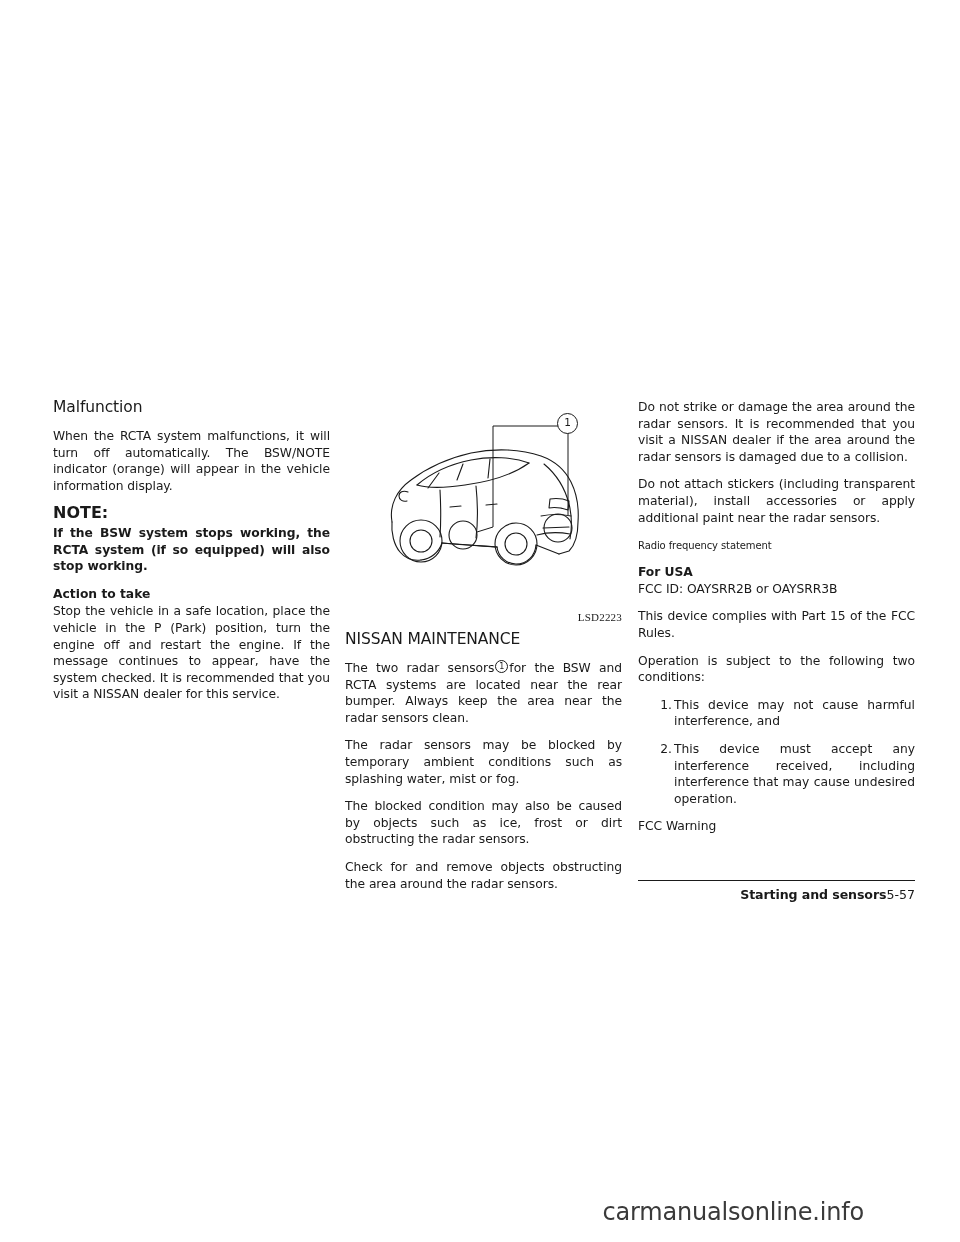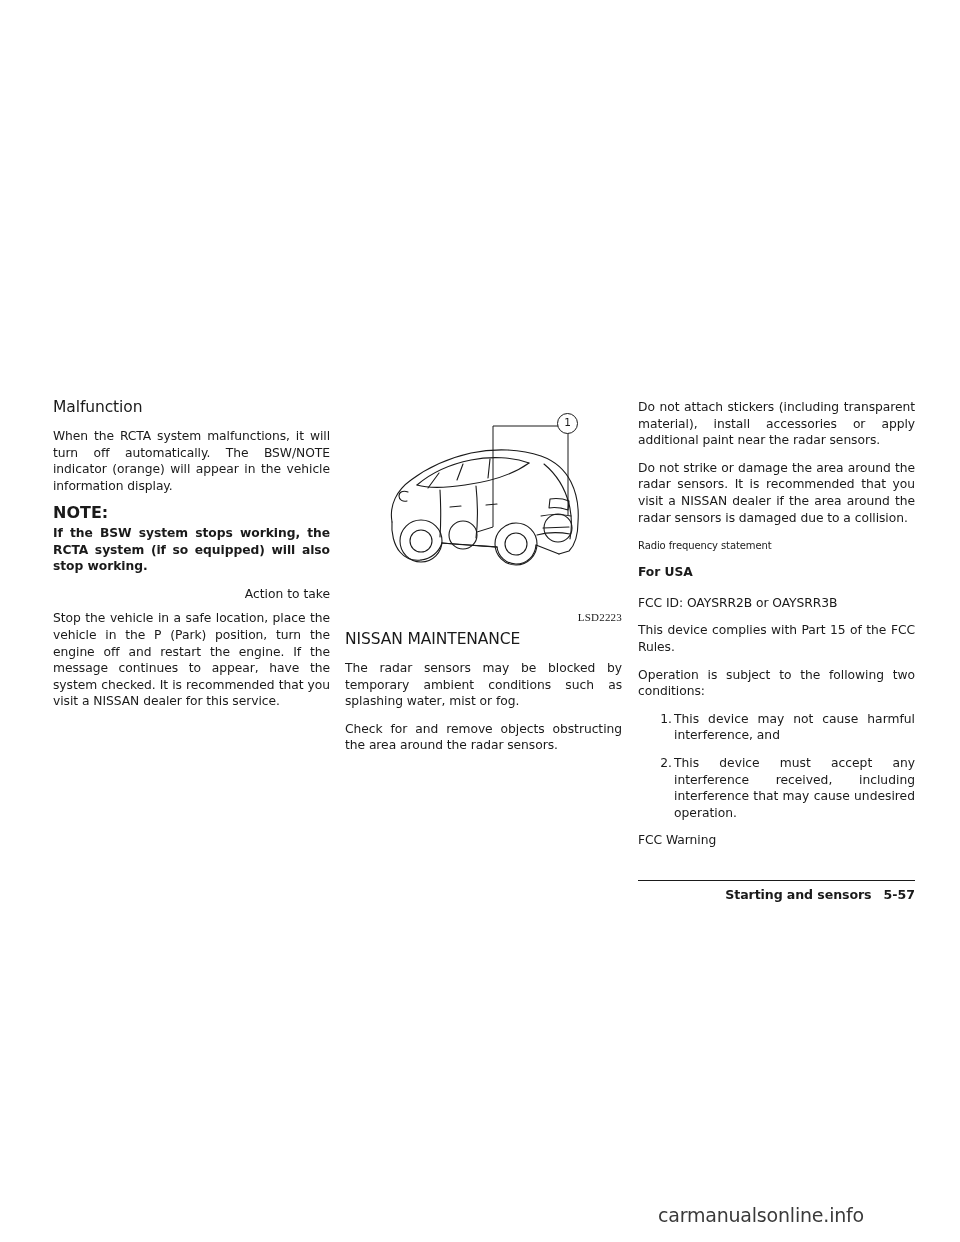--- a/index.html
+++ b/index.html
@@ -65,27 +65,26 @@
     font-weight: bold;
     text-align: justify;
   }
   .note-label {
     font-weight: bold;
     font-size: 16px;
     line-height: 16.6px;
     margin: 0 0 3px 0;
   }
   .action-label {
-    font-weight: normal;
+    font-weight: bold;
     font-size: 12.3px;
     line-height: 16.6px;
-    margin: 0 0 8px 0;
-    text-align: right;
-  }
-  .tight { margin-bottom: 14px; }
+    margin: 0 0 1px 0;
+  }
+  .tight { margin-bottom: 0; }
 
   
   ol.numlist {
     margin: 0 0 11px 0;
     padding-left: 0;
     list-style: none;
   }
   ol.numlist li {
     font-size: 12.3px;
     line-height: 16.6px;
@@ -161,30 +160,30 @@
     display: flex;
     justify-content: flex-end;
     align-items: baseline;
     font-size: 12.6px;
   }
   .footer .ftitle {
     font-weight: bold;
     letter-spacing: -0.1px;
   }
   .footer .fpage {
-    font-weight: bold;
-    margin-left: 12px;
+    font-weight: normal;
+    margin-left: 0;
   }
 
   
   .watermark {
     position: absolute;
     right: 24px;
     bottom: 16px;
-    font-size: 19px;
+    font-size: 24px;
     color: #3a3a3a;
     letter-spacing: -0.2px;
     font-family: "DejaVu Sans", sans-serif;
     text-align: right;
   }
 </style>
 </head>
 <body>
 
 <div class="page">
@@ -252,27 +251,29 @@
         <path d="M148 123 L132 128"></path>
         <path d="M223 60 L223 111"></path>
       </g>
     </svg>
     <div class="callout" style="left:212px; top:9px;">1</div>
     <div class="fig-code">LSD2223</div>
   </div>
 
   <div class="col col2" style="top:630px;">
     <h2 class="section">NISSAN MAINTENANCE</h2>
+    <p><span>The two radar sensors</span><span class="circnum">1</span><span>for the BSW and RCTA systems are located near the rear bumper. Always keep the area near the radar sensors clean.</span></p>
     <p>The radar sensors may be blocked by temporary ambient conditions such as splashing water, mist or fog.</p>
+    <p>The blocked condition may also be caused by objects such as ice, frost or dirt obstructing the radar sensors.</p>
     <p class="last">Check for and remove objects obstructing the area around the radar sensors.</p>
   </div>
 
   <div class="col col3" style="top:399px;">
+    <p>Do not strike or damage the area around the radar sensors. It is recommended that you visit a NISSAN dealer if the area around the radar sensors is damaged due to a collision.</p>
     <p>Do not attach stickers (including transparent material), install accessories or apply additional paint near the radar sensors.</p>
-    <p>Do not strike or damage the area around the radar sensors. It is recommended that you visit a NISSAN dealer if the area around the radar sensors is damaged due to a collision.</p>
     <h3 class="sub">Radio frequency statement</h3>
     <p class="bold tight" style="text-align:left;">For USA</p>
     <p style="text-align:left;">FCC ID: OAYSRR2B or OAYSRR3B</p>
     <p>This device complies with Part 15 of the FCC Rules.</p>
     <p>Operation is subject to the following two conditions:</p>
     <ol class="numlist">
       <li><span class="num">1.</span><span>This device may not cause harmful interference, and</span></li>
       <li><span class="num">2.</span><span>This device must accept any interference received, including interference that may cause undesired operation.</span></li>
     </ol>
     <p style="text-align:left;">FCC Warning</p>

